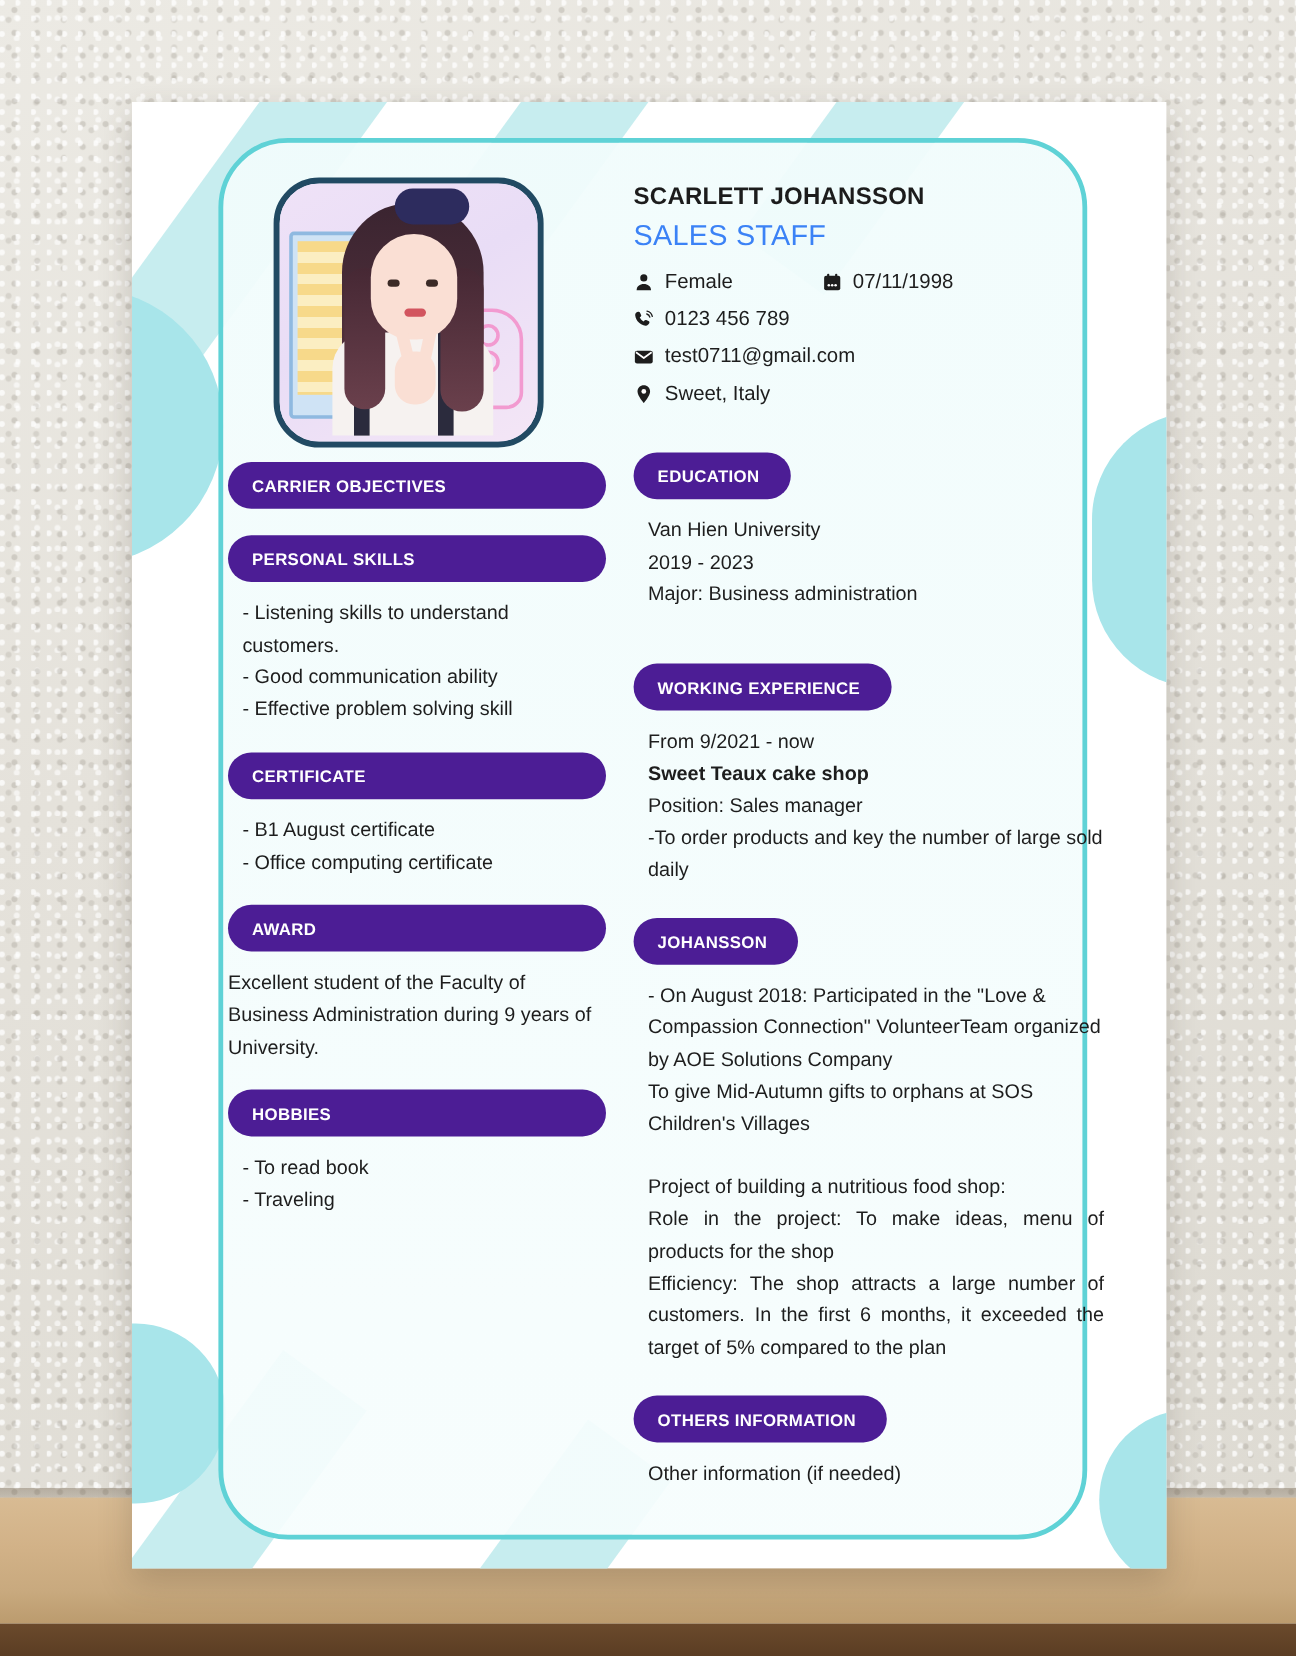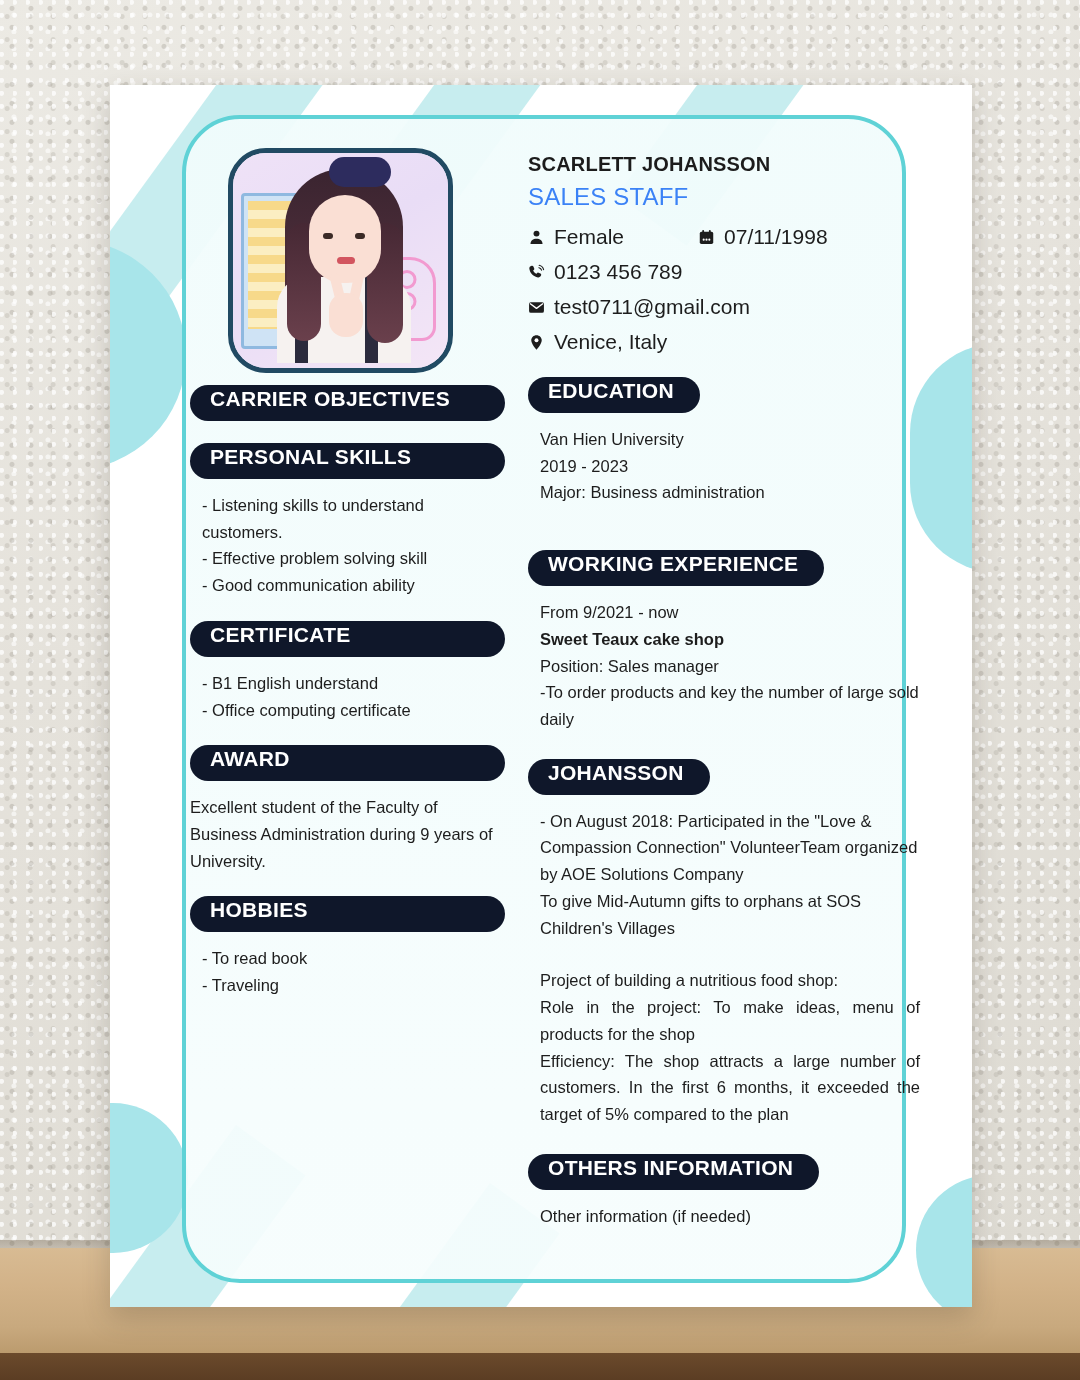--- a/index.html
+++ b/index.html
@@ -84,33 +84,33 @@
   .ph-hand{position:absolute;left:96px;top:140px;width:34px;height:44px;background:#fadfd4;border-radius:16px;}
   .ph-f1{position:absolute;left:100px;top:120px;width:10px;height:34px;background:#fadfd4;border-radius:6px;transform:rotate(-14deg);}
   .ph-f2{position:absolute;left:118px;top:120px;width:10px;height:34px;background:#fadfd4;border-radius:6px;transform:rotate(12deg);}
   .ph-hair2{position:absolute;left:54px;top:70px;width:34px;height:118px;background:linear-gradient(180deg,#462834,#6a404c);border-radius:18px;}
   .ph-hair3{position:absolute;left:134px;top:70px;width:36px;height:120px;background:linear-gradient(180deg,#462834,#6a404c);border-radius:18px;}
 
   .hdr{position:absolute;left:418px;top:68px;width:392px;}
   .name{font-size:20px;font-weight:bold;letter-spacing:.2px;color:#1c1c1c;line-height:1.1;white-space:nowrap;}
   .role{font-size:24px;color:#3b82f6;margin-top:8px;letter-spacing:.2px;}
   .contact{margin-top:14px;}
-  .crow{display:flex;align-items:center;margin-bottom:11px;font-size:21px;color:#1d1d1d;}
+  .crow{display:flex;align-items:center;margin-bottom:11px;font-size:17px;color:#1d1d1d;}
   .ci{width:26px;display:flex;align-items:center;justify-content:flex-start;flex:0 0 26px;}
   .ci svg{display:block;}
   .ctext{}
   .crow .pair{display:flex;align-items:center;margin-left:74px;}
 
   .col-left{position:absolute;left:80px;top:300px;width:315px;}
   .col-right{position:absolute;left:418px;top:292px;width:392px;}
 
   .badge{
-    display:inline-block;background:#0f172a;color:#fff;border-radius:22px;
+    display:inline-block;background:#4c1d95;color:#fff;border-radius:22px;
     font-weight:bold;letter-spacing:.3px;line-height:1;
-    padding:3px 26px 12px 20px;font-size:21px;white-space:nowrap;
+    padding:13px 26px 12px 20px;font-size:14px;white-space:nowrap;
   }
   .badge-wrap{margin-bottom:13px;}
   .badge-wrap.full .badge{display:block;}
   .body{font-size:16.5px;color:#1d1d1d;line-height:1.62;}
   .body.pad{padding-left:12px;}
   .body.just{text-align:justify;}
   .sec{margin-bottom:22px;}
   .bold{font-weight:bold;}
 </style>
 </head>
@@ -207,47 +207,47 @@
             </span>
             <span class="ctext">test0711@gmail.com</span>
           </div>
           <div class="crow">
             <span class="ci">
               <svg width="17" height="17" viewBox="0 0 24 24">
                   <path d="M12 1.6c-4.2 0-7.4 3.2-7.4 7.3 0 5.3 7.4 13.5 7.4 13.5s7.4-8.2 7.4-13.5c0-4.1-3.2-7.3-7.4-7.3z" fill="#1d1d1d"></path>
                   <circle cx="12" cy="8.8" r="2.8" fill="#fff"></circle>
                 </svg>
             </span>
-            <span class="ctext">Venice, Italy</span>
+            <span class="ctext">Sweet, Italy</span>
           </div>
         </div>
       </div>
 
       <div class="col-left">
 
         <div class="sec">
           <div class="badge-wrap full">
               <span class="badge">CARRIER OBJECTIVES</span>
             </div>
         </div>
 
         <div class="sec">
           <div class="badge-wrap full">
               <span class="badge">PERSONAL SKILLS</span>
             </div>
           <div class="body pad">- Listening skills to understand customers.</div>
+          <div class="body pad">- Good communication ability</div>
           <div class="body pad">- Effective problem solving skill</div>
-          <div class="body pad">- Good communication ability</div>
         </div>
 
         <div class="sec">
           <div class="badge-wrap full">
               <span class="badge">CERTIFICATE</span>
             </div>
-          <div class="body pad">- B1 English understand</div>
+          <div class="body pad">- B1 August certificate</div>
           <div class="body pad">- Office computing certificate</div>
         </div>
 
         <div class="sec">
           <div class="badge-wrap full">
               <span class="badge">AWARD</span>
             </div>
           <div class="body">Excellent student of the Faculty of Business Administration during 9 years of University.</div>
         </div>
 

